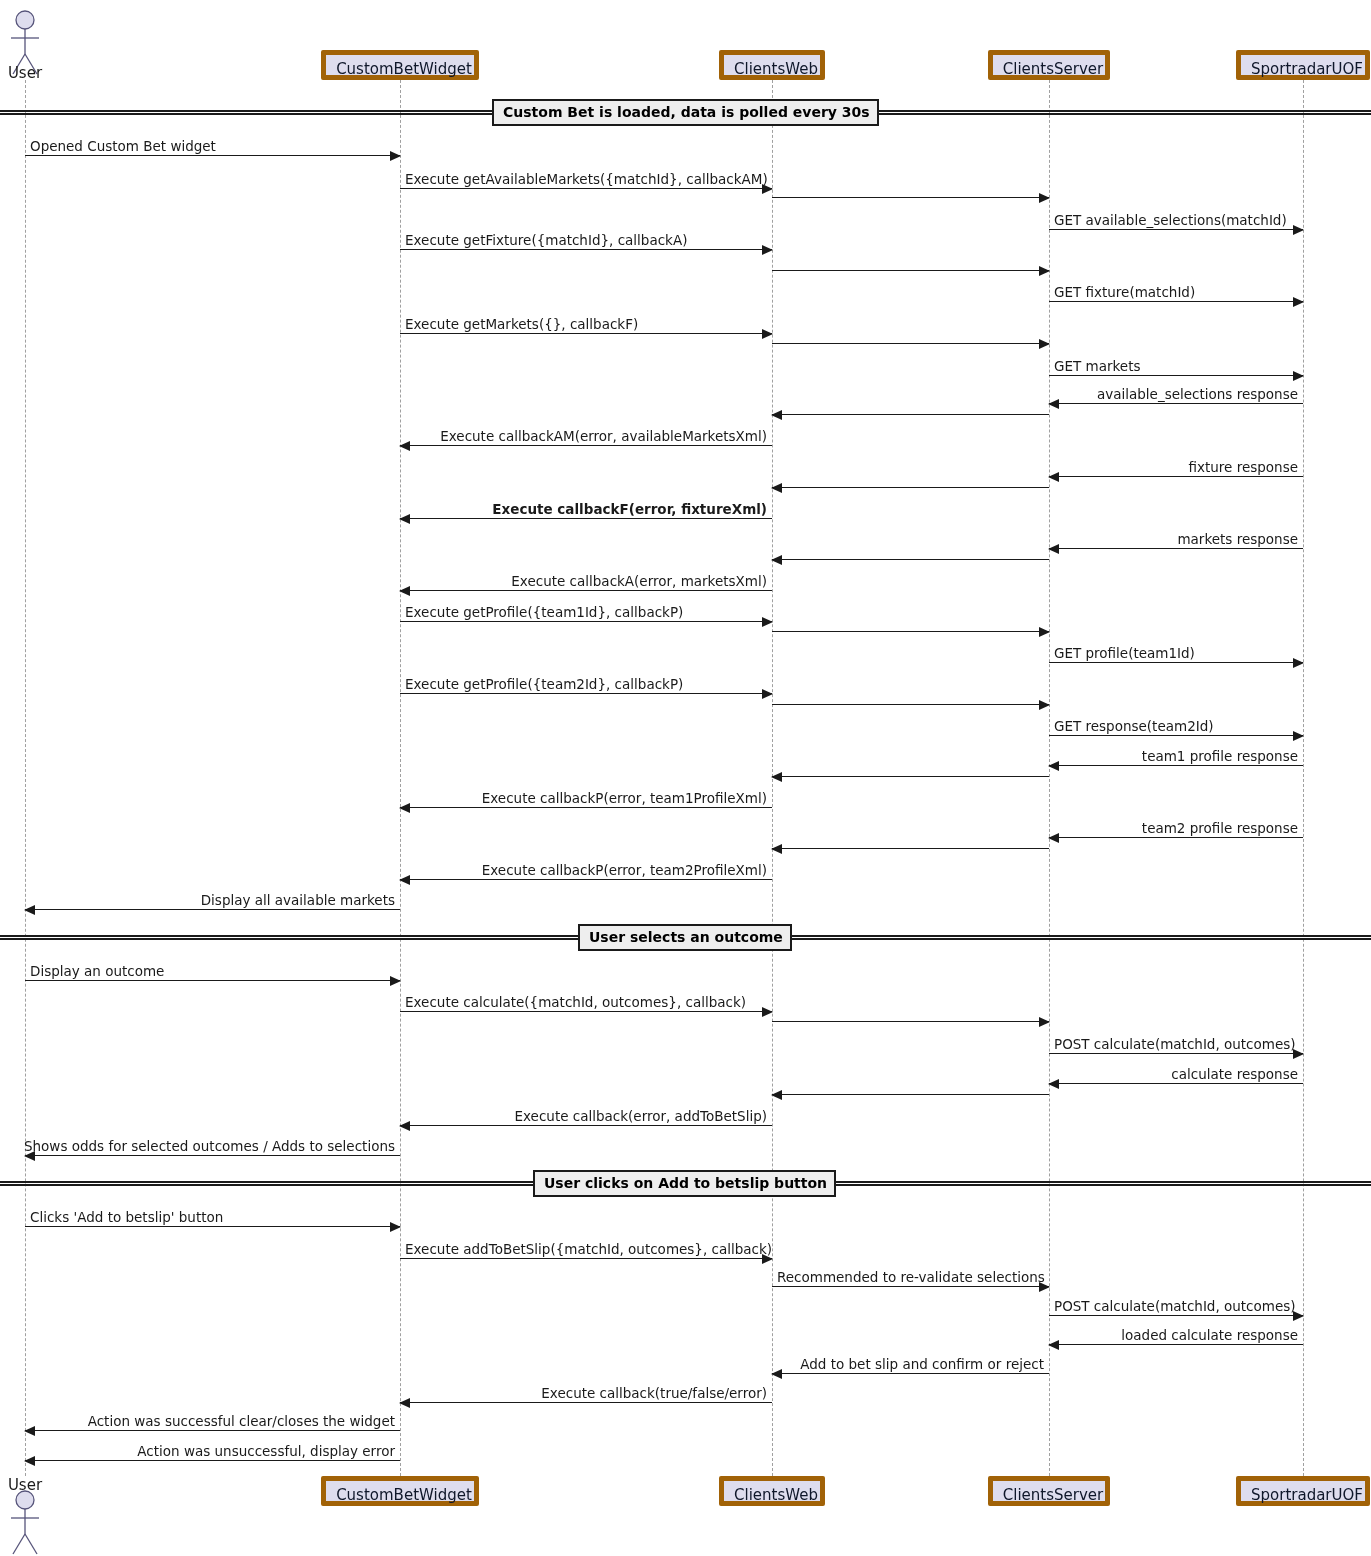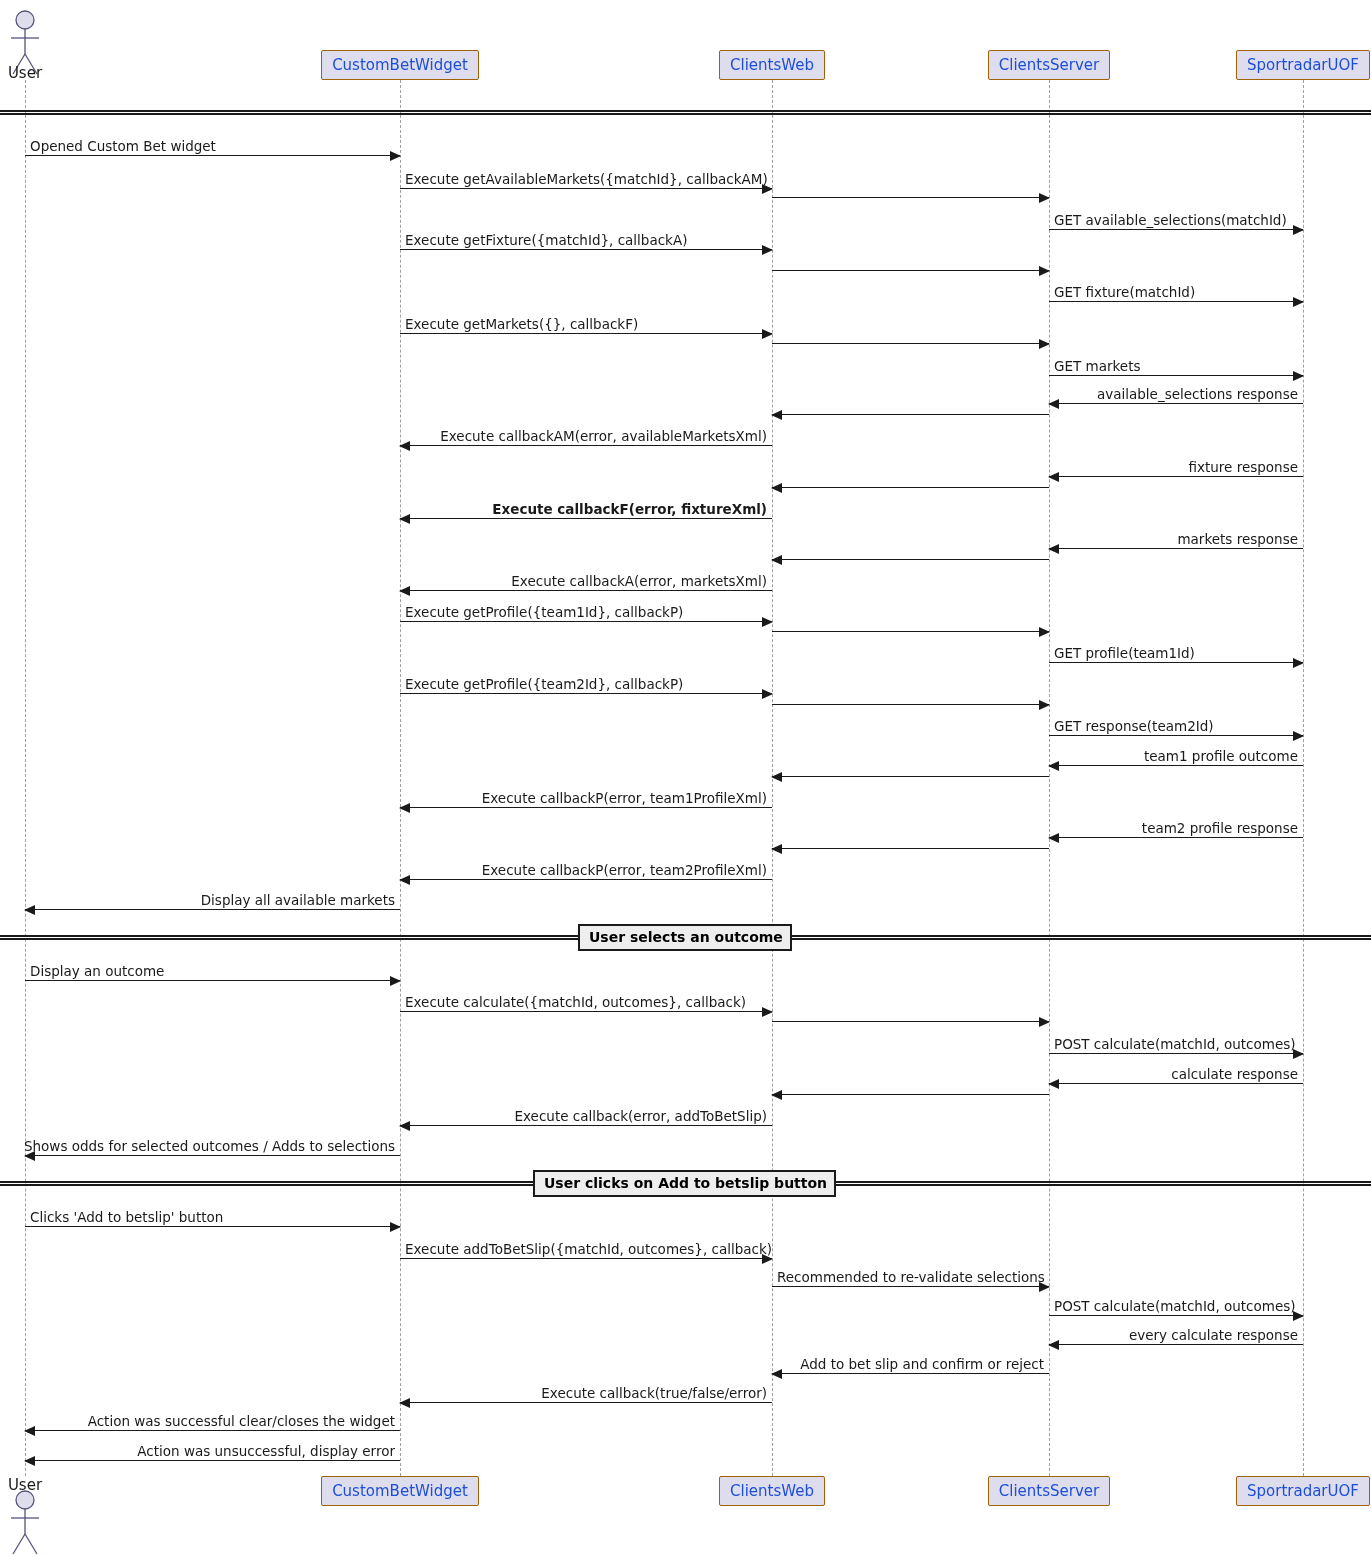--- a/index.html
+++ b/index.html
@@ -25,27 +25,27 @@
     position: absolute;
     width: 0;
     border-left: 1px dashed #a0a0a0;
   }
 
   
   .participant {
     position: absolute;
     box-sizing: border-box;
     background: #DEDDEE;
-    border: 1px solid #a16207;
+    border: 5px solid #a16207;
     border-radius: 2px;
     height: 30px;
     line-height: 28px;
     text-align: center;
     font-size: 15px;
-    color: #1d4ed8;
+    color: #0f172a;
     white-space: nowrap;
     padding: 0 10px;
   }
 
   
   .actor-wrap { position: absolute; }
   .actor-label {
     position: absolute;
     font-size: 15px;
     color: #1a1a1a;
@@ -139,20 +139,21 @@
     <div class="participant" style="left: 1236.04px; width: 133.922px; top: 1476px;">SportradarUOF</div>
     <div class="actor-wrap" style="left: 5px; top: 1488px; width: 40px; height: 70px;"><svg width="40" height="70" viewBox="0 0 40 70">
         <circle cx="20" cy="12" r="9" fill="#DEDDEE" stroke="#56547A" stroke-width="1.3"></circle>
         <line x1="20" y1="21" x2="20" y2="46" stroke="#56547A" stroke-width="1.3"></line>
         <line x1="6" y1="30" x2="34" y2="30" stroke="#56547A" stroke-width="1.3"></line>
         <line x1="20" y1="46" x2="8" y2="66" stroke="#56547A" stroke-width="1.3"></line>
         <line x1="20" y1="46" x2="32" y2="66" stroke="#56547A" stroke-width="1.3"></line>
       </svg></div>
     <div class="actor-label" style="left: 3.89844px; width: 42.2031px; top: 1476px;">User</div>
     <div class="divider-rails" style="top: 110px;"></div>
+    <div class="divider-box" style="width: 386.641px; left: 492px; top: 99px;">Custom Bet is loaded, data is polled every 30s</div>
     <div class="divider-rails" style="top: 935px;"></div>
     <div class="divider-box" style="width: 213.875px; left: 578px; top: 924px;">User selects an outcome</div>
     <div class="divider-rails" style="top: 1181px;"></div>
     <div class="divider-box" style="width: 303.078px; left: 533px; top: 1170px;">User clicks on Add to betslip button</div>
     <div class="msg" style="left: 25px; width: 375px; top: 155px;">
       <div class="arrowhead right"></div>
       <div class="msg-label lft">Opened Custom Bet widget</div>
     </div>
     <div class="msg" style="left: 400px; width: 372px; top: 188px;">
       <div class="arrowhead right"></div>
@@ -237,21 +238,21 @@
     </div>
     <div class="msg" style="left: 772px; width: 277px; top: 704px;">
       <div class="arrowhead right"></div>
     </div>
     <div class="msg" style="left: 1049px; width: 254px; top: 735px;">
       <div class="arrowhead right"></div>
       <div class="msg-label lft">GET response(team2Id)</div>
     </div>
     <div class="msg" style="left: 1049px; width: 254px; top: 765px;">
       <div class="arrowhead left"></div>
-      <div class="msg-label rgt">team1 profile outcome</div>
+      <div class="msg-label rgt">team1 profile response</div>
     </div>
     <div class="msg" style="left: 772px; width: 277px; top: 776px;">
       <div class="arrowhead left"></div>
     </div>
     <div class="msg" style="left: 400px; width: 372px; top: 807px;">
       <div class="arrowhead left"></div>
       <div class="msg-label rgt">Execute callbackP(error, team1ProfileXml)</div>
     </div>
     <div class="msg" style="left: 1049px; width: 254px; top: 837px;">
       <div class="arrowhead left"></div>
@@ -309,21 +310,21 @@
     <div class="msg" style="left: 772px; width: 277px; top: 1286px;">
       <div class="arrowhead right"></div>
       <div class="msg-label lft">Recommended to re-validate selections</div>
     </div>
     <div class="msg" style="left: 1049px; width: 254px; top: 1315px;">
       <div class="arrowhead right"></div>
       <div class="msg-label lft">POST calculate(matchId, outcomes)</div>
     </div>
     <div class="msg" style="left: 1049px; width: 254px; top: 1344px;">
       <div class="arrowhead left"></div>
-      <div class="msg-label rgt">every calculate response</div>
+      <div class="msg-label rgt">loaded calculate response</div>
     </div>
     <div class="msg" style="left: 772px; width: 277px; top: 1373px;">
       <div class="arrowhead left"></div>
       <div class="msg-label rgt">Add to bet slip and confirm or reject</div>
     </div>
     <div class="msg" style="left: 400px; width: 372px; top: 1402px;">
       <div class="arrowhead left"></div>
       <div class="msg-label rgt">Execute callback(true/false/error)</div>
     </div>
     <div class="msg" style="left: 25px; width: 375px; top: 1430px;">

